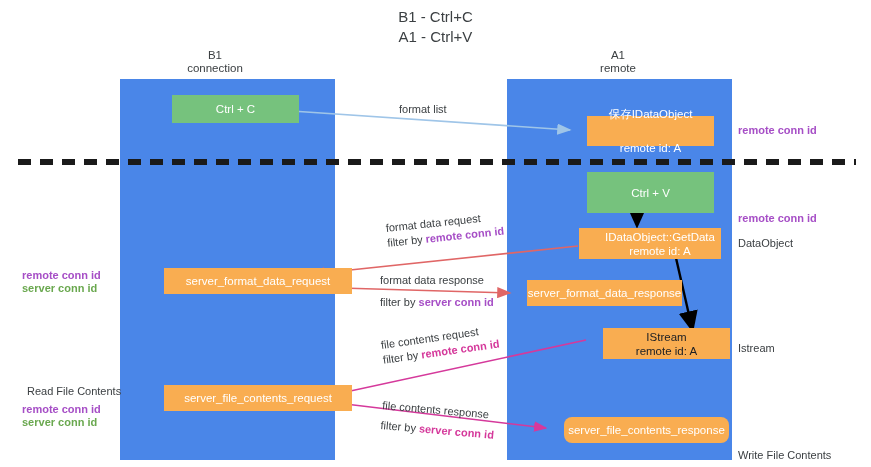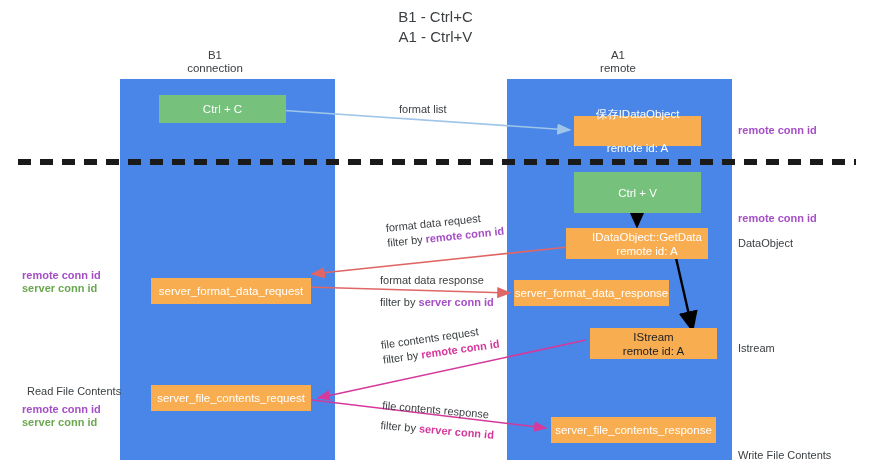--- a/index.html
+++ b/index.html
@@ -30,20 +30,21 @@
   
   .lane{background:#4a86e8;}
 
   
   .box{
     box-sizing:border-box;
     display:flex;align-items:center;justify-content:center;
     font-size:11.5px;
     line-height:14px;
     color:#ffffff;
+    margin-left:13px;
   }
   .box.green{background:#76c27d;color:#ffffff;}
   .box.orange{background:#f9ad51;color:#ffffff;}
   .box.orange-dark{background:#f9ad51;color:#202124;}
   .box span{display:block;}
 
   
   .side-label{font-size:11px;line-height:14px;}
   .lbl-purple{color:#a64ec6;font-weight:bold;}
   .lbl-green{color:#6aa84f;font-weight:bold;}
@@ -123,38 +124,38 @@
 
   <div class="abs box green" style="left:574px;top:172px;width:127px;height:41px;">
     <span>Ctrl + V</span>
   </div>
 
   <div class="abs box orange" style="left:566px;top:228px;width:142px;height:31px;flex-direction:column;padding-left:20px;">
     <span>IDataObject::GetData</span>
     <span>remote id: A</span>
   </div>
 
-  <div class="abs box orange" style="left:151px;top:278px;width:160px;height:26px;">
+  <div class="abs box orange" style="left:151px;top:268px;width:188px;height:26px;">
     <span>server_format_data_request</span>
   </div>
 
   <div class="abs box orange" style="left:514px;top:280px;width:155px;height:26px;">
     <span>server_format_data_response</span>
   </div>
 
   <div class="abs box orange-dark" style="left:590px;top:328px;width:127px;height:31px;flex-direction:column;">
     <span>IStream</span>
     <span>remote id: A</span>
   </div>
 
-  <div class="abs box orange" style="left:151px;top:385px;width:160px;height:26px;">
+  <div class="abs box orange" style="left:151px;top:385px;width:188px;height:26px;">
     <span>server_file_contents_request</span>
   </div>
 
-  <div class="abs box orange" style="left:551px;top:417px;width:165px;height:26px;">
+  <div class="abs box orange" style="left:551px;top:417px;width:165px;height:26px;border-radius:8px;">
     <span>server_file_contents_response</span>
   </div>
 
   <div class="abs edge-text" style="left:399px;top:102px;">
     <span>format list</span>
   </div>
 
   <div class="abs rot" style="left:385px;top:221px;transform:rotate(-6deg);">
     <div class="edge-text">format data request</div>
     <div class="edge-text"><span>filter by </span><span class="hl-purple">remote conn id</span></div>

